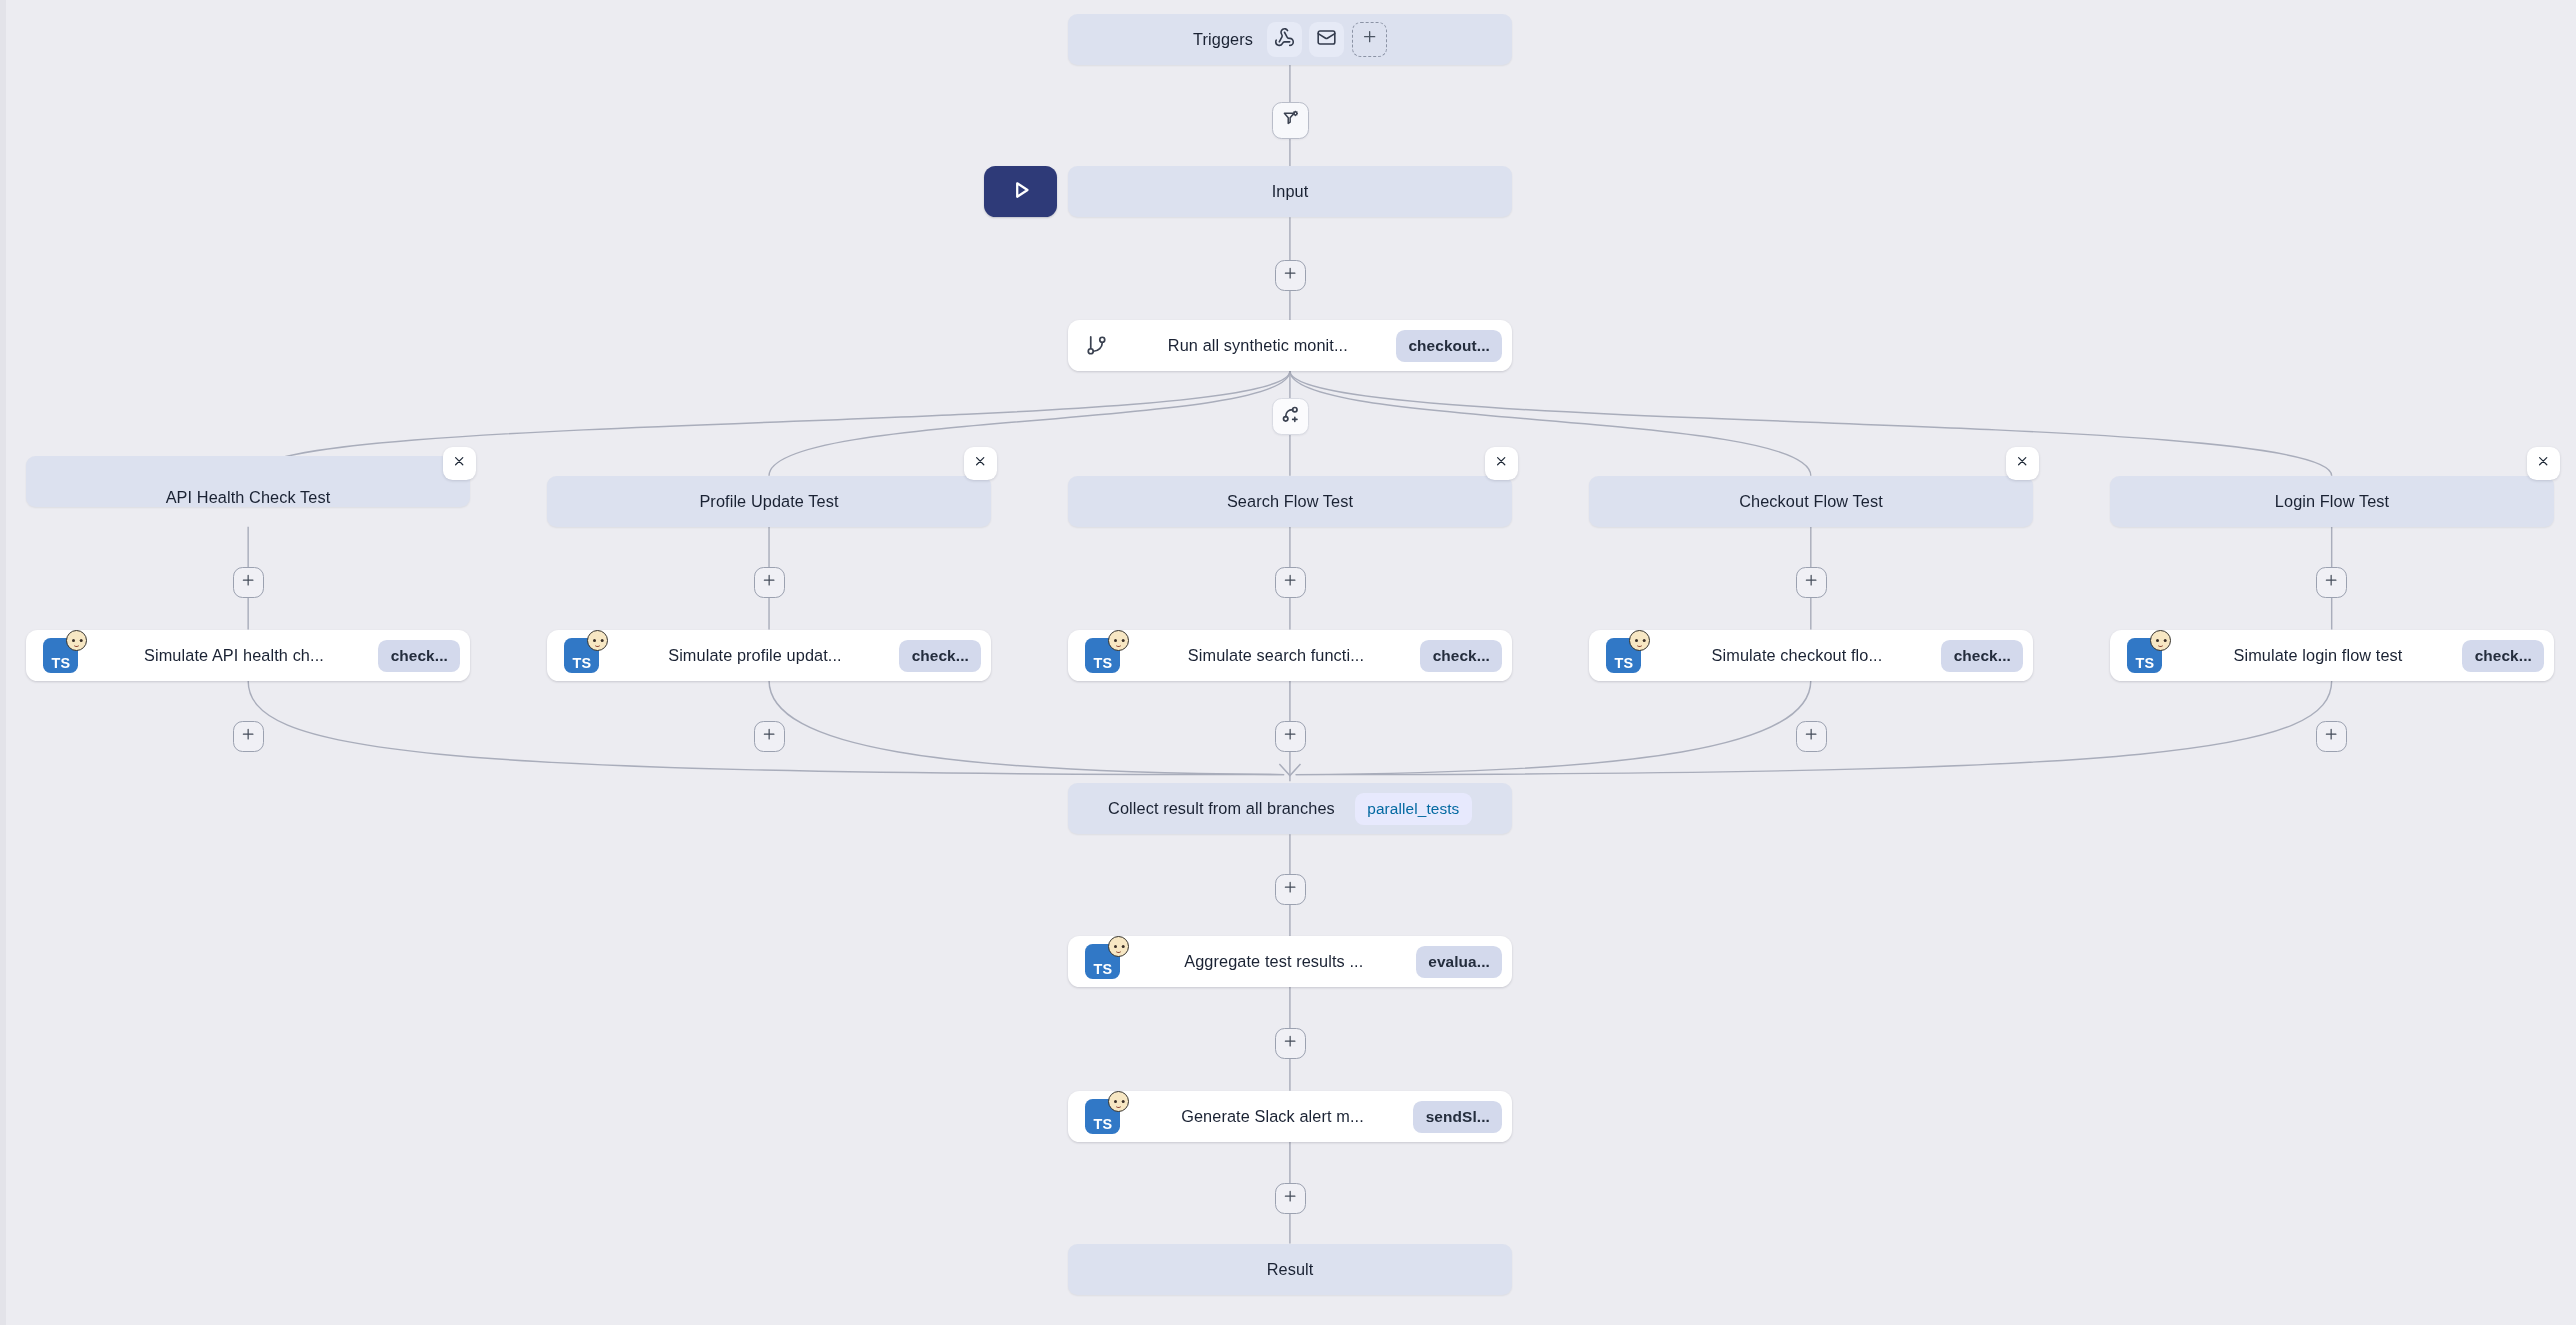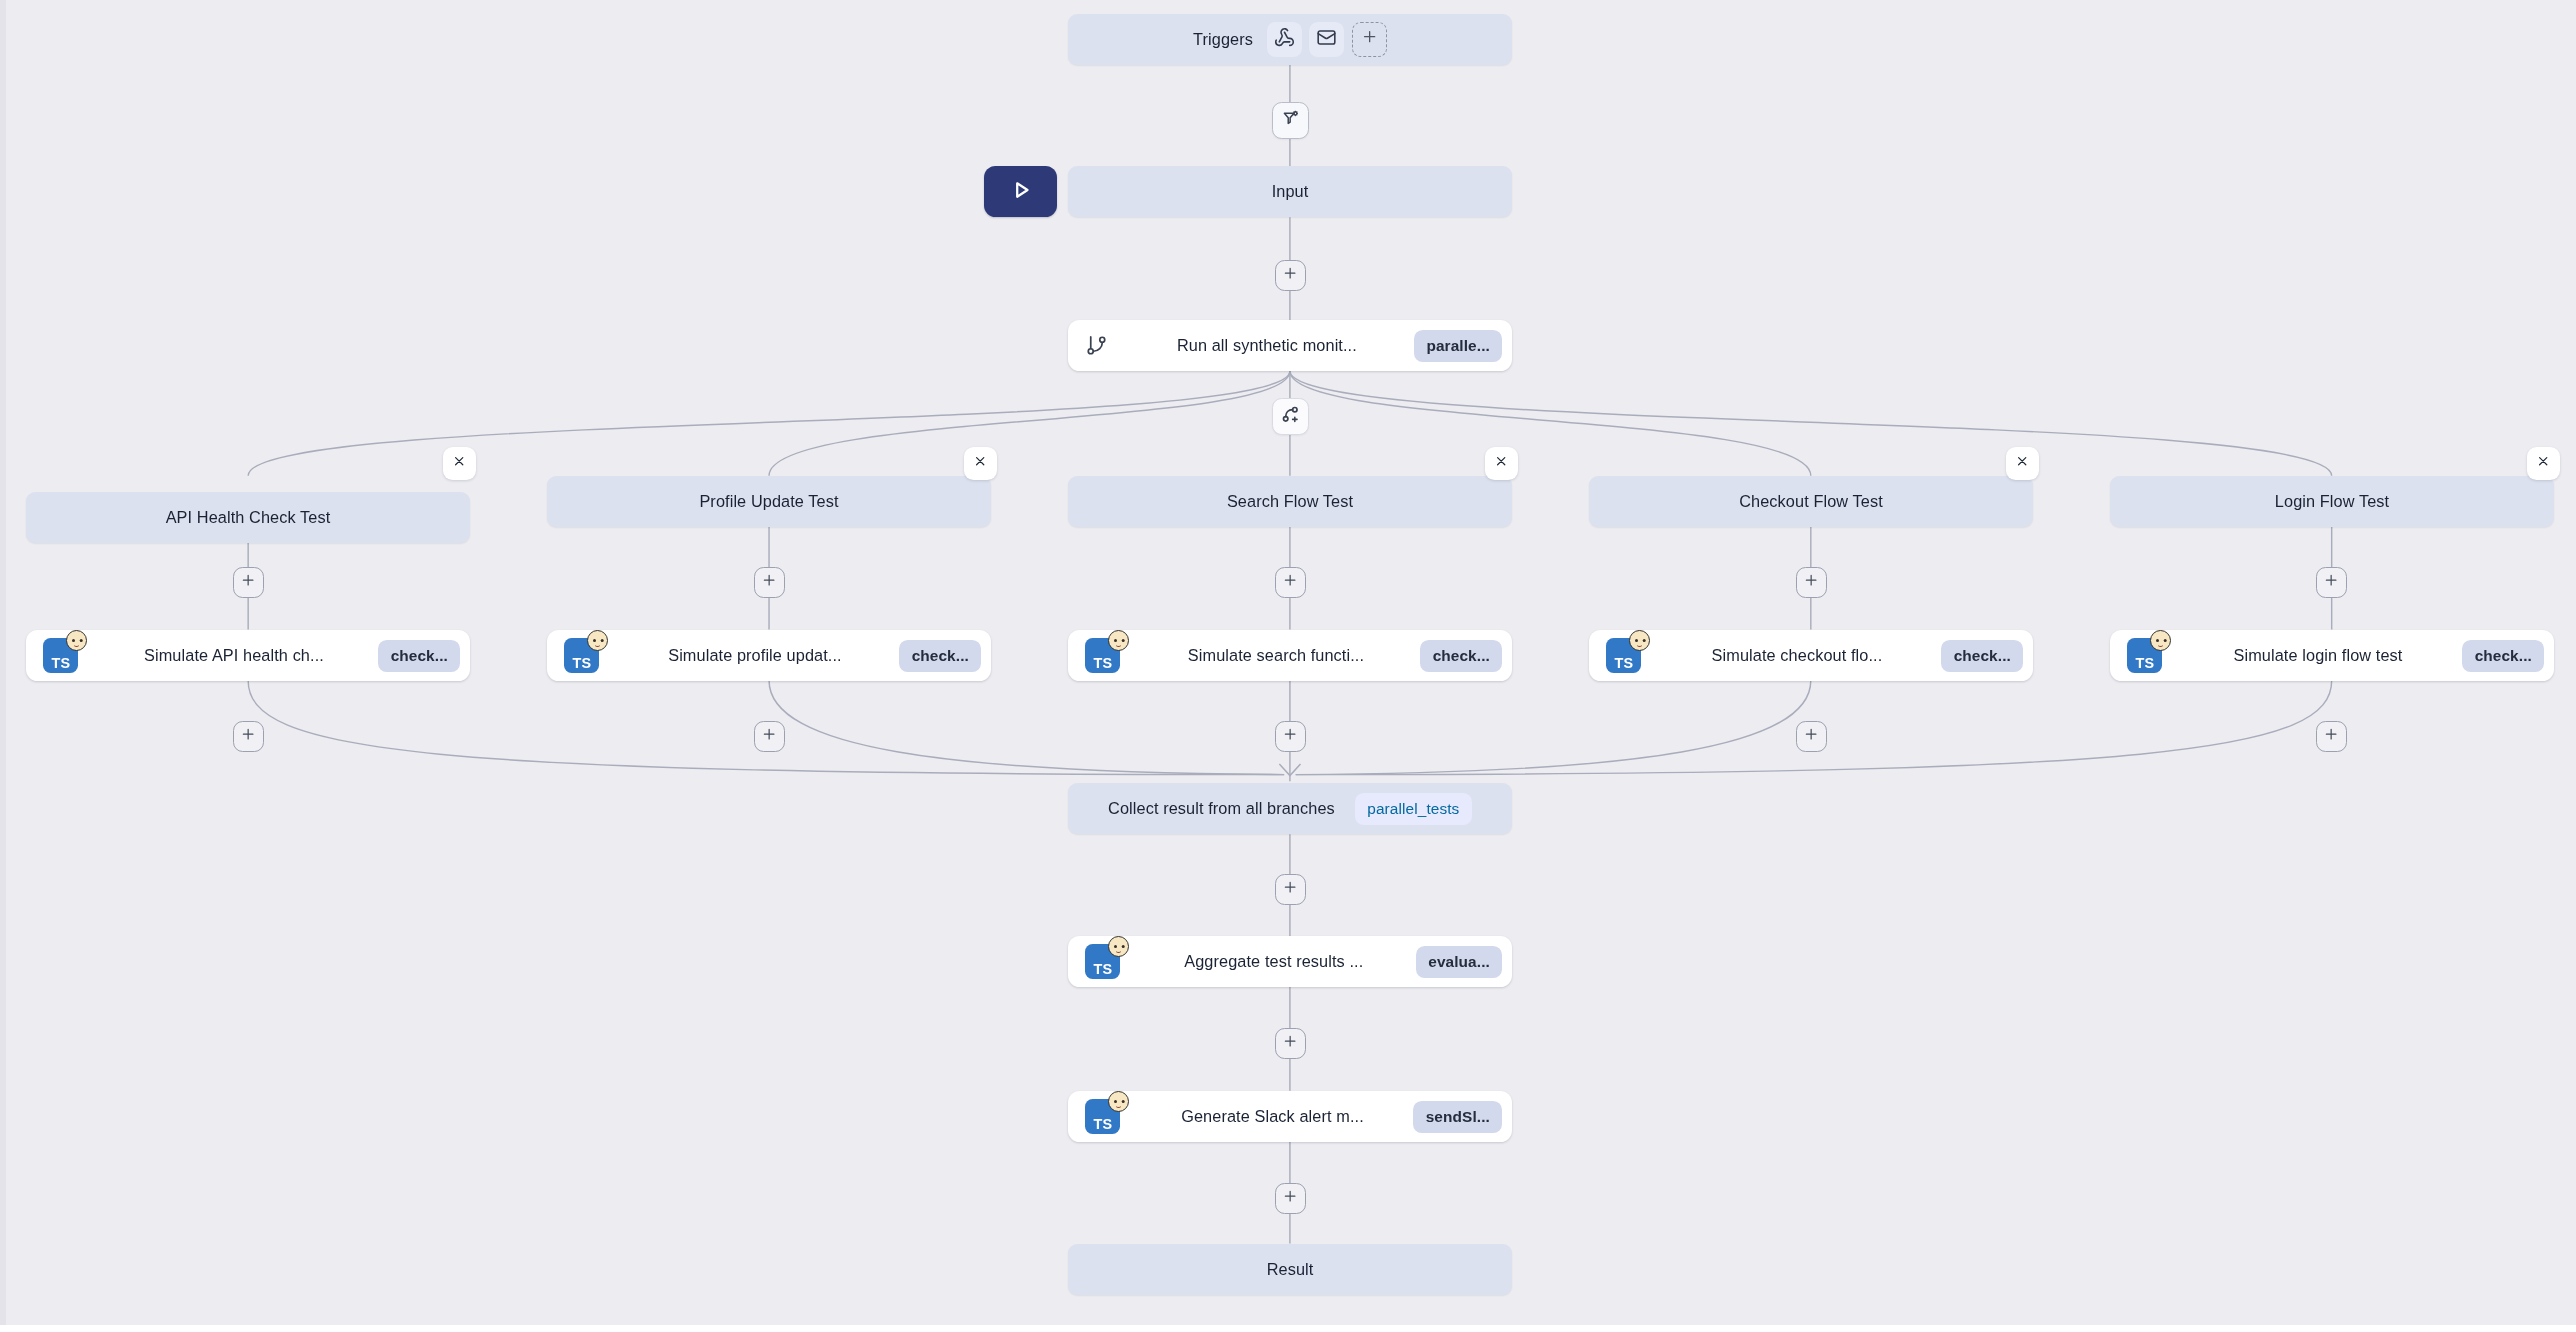--- a/index.html
+++ b/index.html
@@ -146,35 +146,35 @@
 <div class="node node-white node-row" style="left:1068px;top:320px;">
   <span class="step-icon">
     <svg width="23" height="23" viewBox="0 0 24 24" fill="none" stroke="#3a4150" stroke-width="1.8" stroke-linecap="round" stroke-linejoin="round">
       <line x1="6" y1="3" x2="6" y2="15"></line>
         <circle cx="18" cy="6" r="2.6"></circle>
         <circle cx="6" cy="18" r="2.6"></circle>
         <path d="M18 9a9 9 0 0 1-9 9"></path>
     </svg>
   </span>
   <span class="lbl">Run all synthetic monit...</span>
-  <span class="badge">paralle...</span>
+  <span class="badge">checkout...</span>
 </div>
 
 <div class="icon-box no-border" style="left:1272px;top:398px;background:#fbfbfd;">
   <span>
     <svg width="23" height="23" viewBox="0 0 24 24" fill="none" stroke="#3a4150" stroke-width="1.8" stroke-linecap="round" stroke-linejoin="round">
       <circle cx="16.5" cy="7" r="2.3"></circle>
         <circle cx="7" cy="16.5" r="2.3"></circle>
       <path d="M7 14.2C7 9.8 9.8 7 14.2 7"></path>
       <path d="M16.5 14.8v4.6M14.2 17.1h4.6" stroke-width="1.6"></path>
     </svg>
   </span>
 </div>
 
-<div class="node node-lav" style="left:26px;top:492px;">
+<div class="node node-lav" style="left:26px;top:456px;align-items:flex-end;">
   <span>API Health Check Test</span>
 </div>
 <div class="x-btn" style="left:443px;top:447px;">
   <span><svg width="14.4" height="14.4" viewBox="0 0 24 24" fill="none" stroke="#1f2937" stroke-width="2" stroke-linecap="round">
         <path d="M6 6l12 12M18 6 6 18"></path>
       </svg></span>
 </div>
 <div class="plus-btn" style="left:233px;top:567px;">
   <span><svg width="16.3" height="16.3" viewBox="0 0 24 24" fill="none" stroke="#434b59" stroke-width="1.8" stroke-linecap="round">
         <path d="M12 5v14M5 12h14"></path>

